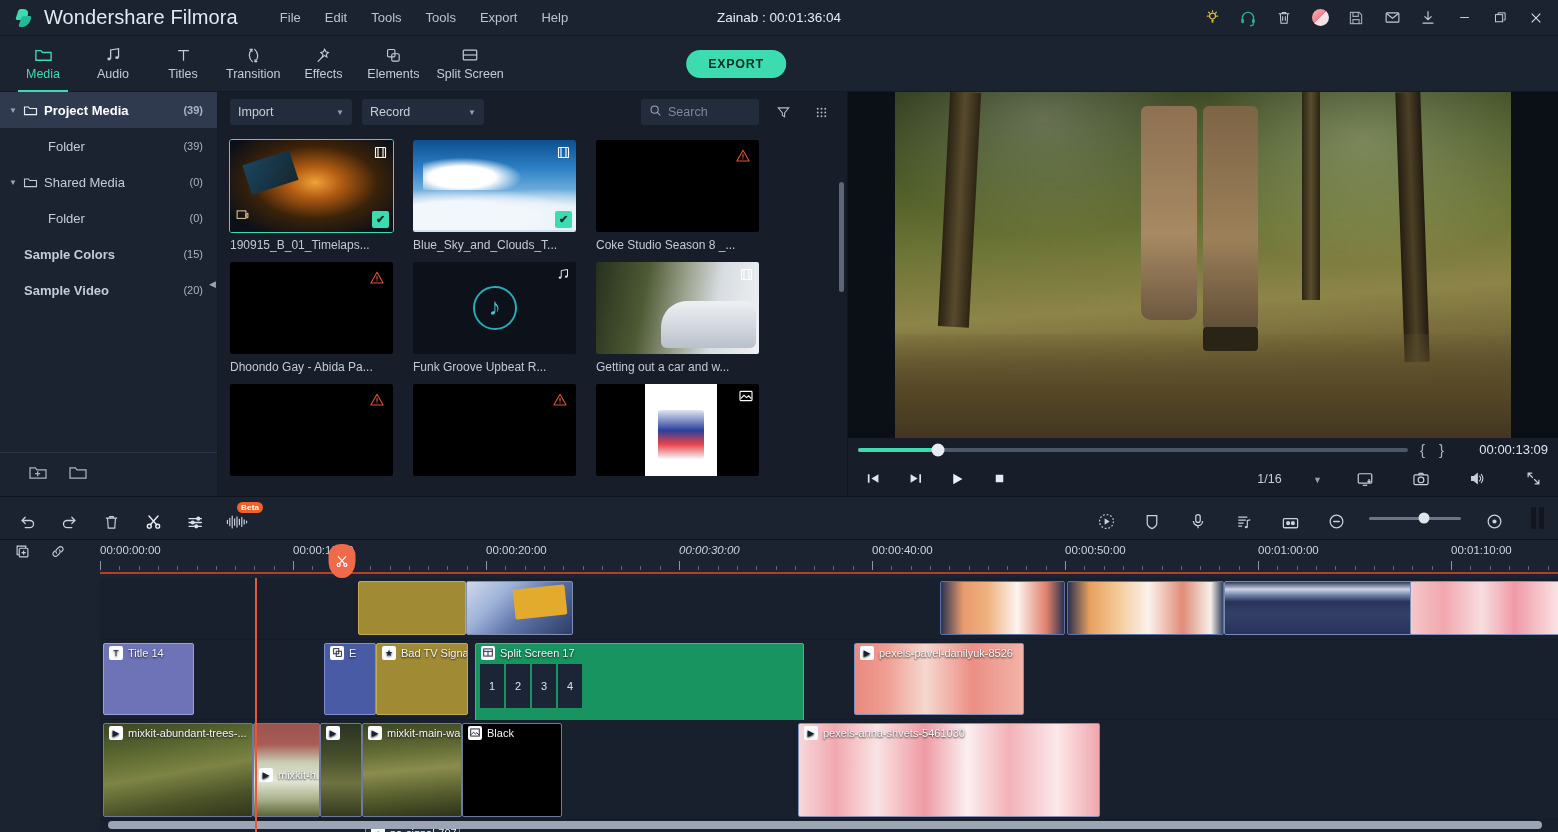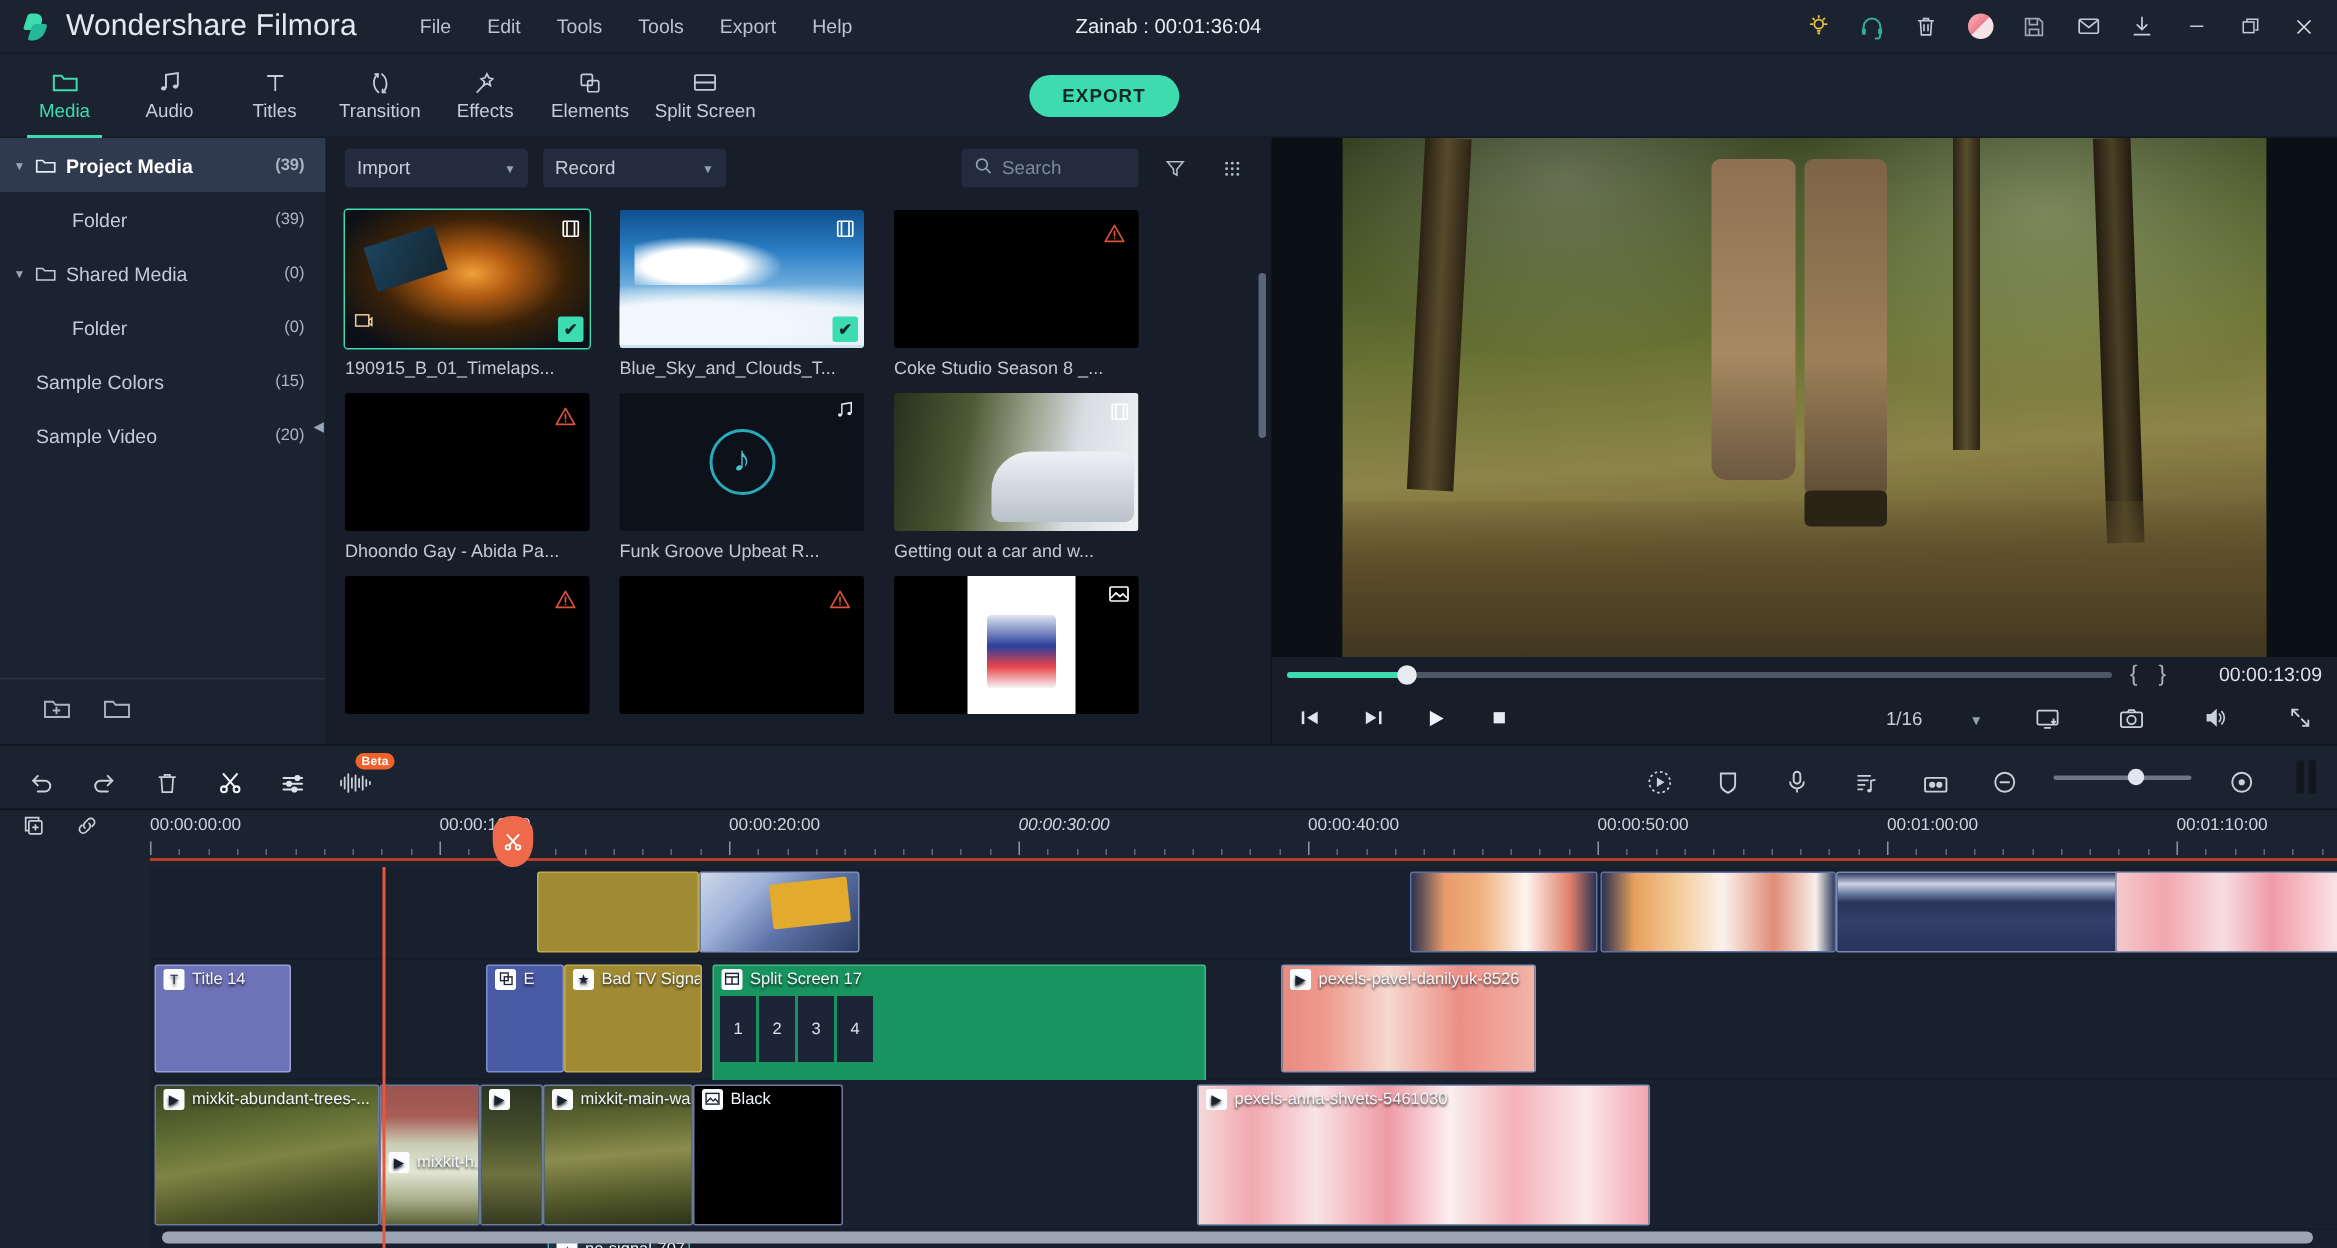--- a/index.html
+++ b/index.html
@@ -70,21 +70,21 @@
   .side-item {
     height: 36px; display: flex; align-items: center; padding: 0 14px 0 6px;
     font-size: 13px; color: #c3ccda; cursor: default; position: relative;
   }
   .side-item.selected { background: #303a4e; color: #ffffff; font-weight: bold; }
   .side-item .caret { width: 14px; font-size: 8px; color: #9aa6b6; text-align: center; }
   .side-item .fld { width: 20px; display: flex; justify-content: center; }
   .side-item .lbl { flex: 1; padding-left: 4px; white-space: nowrap; overflow: hidden; }
   .side-item .cnt { color: #aab4c3; font-size: 11px; }
   .side-item.indent .lbl { padding-left: 28px; }
-  .side-item.plain .lbl { padding-left: 4px; }
+  .side-item.plain .lbl { padding-left: 4px; font-weight: bold; }
   .side-foot { margin-top: auto; height: 44px; display: flex; align-items: center; gap: 20px; padding-left: 28px;
      border-top: 1px solid #2a3344; }
   .side-collapse {
     position: absolute; right: 0px; top: 178px; width: 9px; height: 28px;
     display: flex; align-items: center; justify-content: center; color: #9aa6b6; font-size: 9px;
   }
 
   
   .mediapanel { width: 630px; flex: 0 0 630px; background: #171d29; display: flex; flex-direction: column;
     border-right: 1px solid #10151f; position: relative; }

